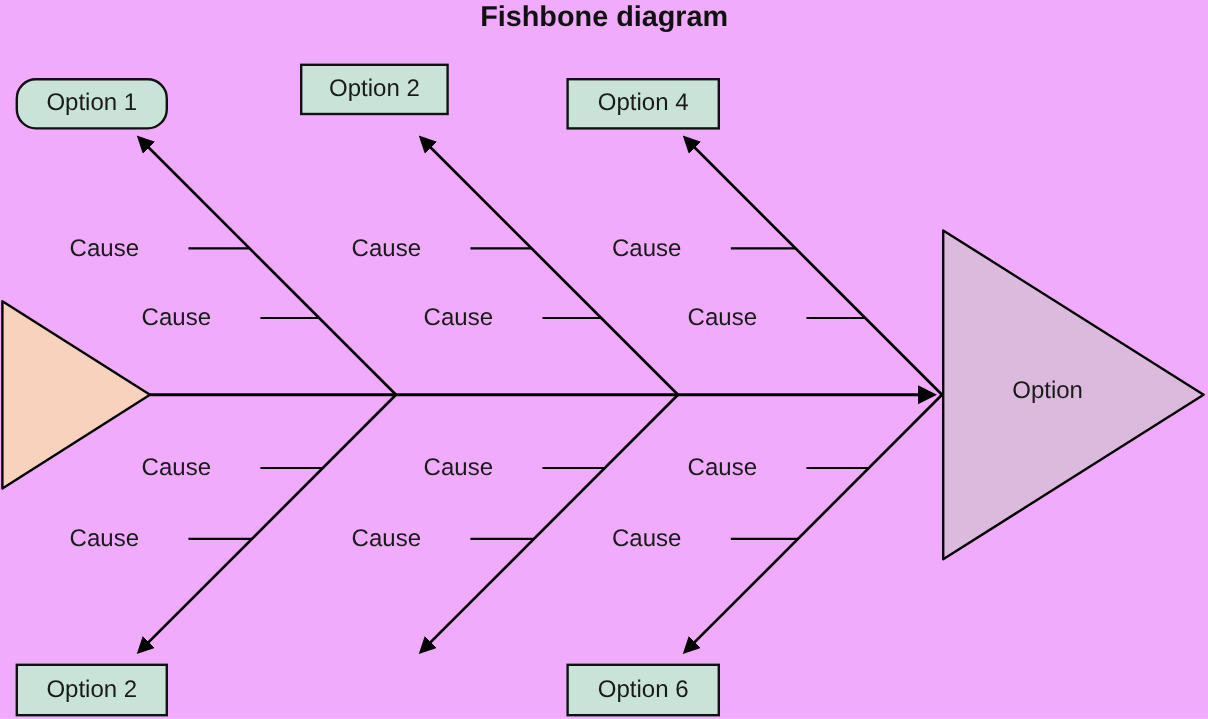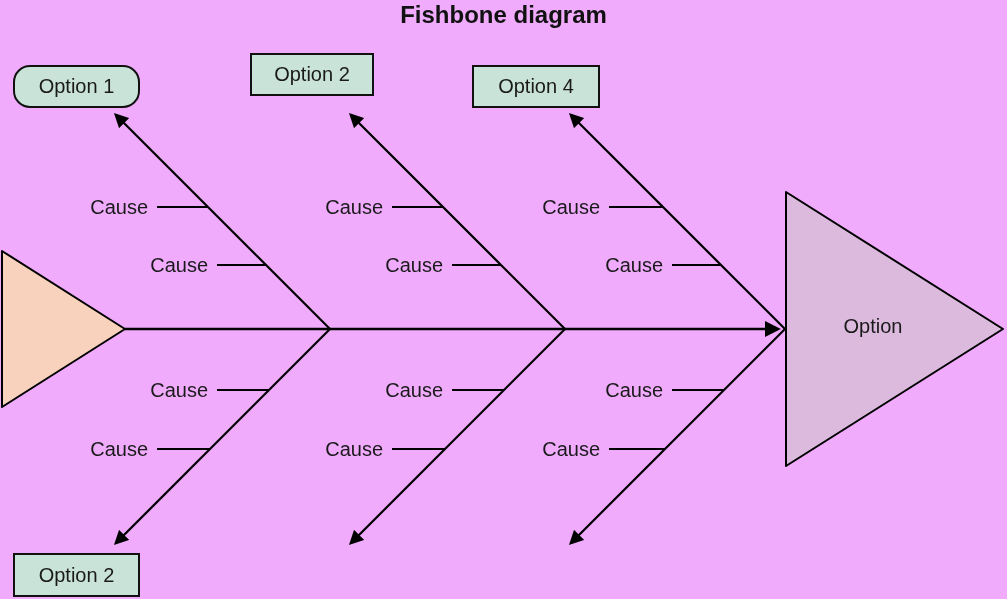--- a/index.html
+++ b/index.html
@@ -26,21 +26,20 @@
     border: 2px solid #111111;
     display: flex;
     align-items: center;
     justify-content: center;
     font-size: 20px;
     color: #1a1a1a;
   }
   .cause-label {
     position: absolute;
     width: 90px;
-    text-align: right;
     font-size: 20px;
     line-height: 28px;
     color: #1a1a1a;
     white-space: nowrap;
   }
   .effect-label {
     position: absolute;
     left: 808px; top: 315px;
     width: 130px;
     text-align: center;
@@ -87,20 +86,21 @@
     <line x1="609" y1="449" x2="665" y2="449" stroke="#000000" stroke-width="1.8"></line>
   </svg>
 
   <div class="page-title">Fishbone diagram</div>
 
   <div class="option-box" style="left:13px;  top:65px;  width:127px; height:43px;border-radius:17px;">Option 1</div>
   <div class="option-box" style="left:250px; top:53px;  width:124px; height:43px;">Option 2</div>
   <div class="option-box" style="left:472px; top:65px;  width:128px; height:43px;">Option 4</div>
 
   <div class="option-box" style="left:13px;  top:553px; width:127px; height:44px;">Option 2</div>
+  <div class="option-box" style="left:472px; top:553px; width:128px; height:44px;">Option 6</div>
 
   <div class="cause-label" style="left:58px;  top:193px;">Cause</div>
   <div class="cause-label" style="left:118px; top:251px;">Cause</div>
   <div class="cause-label" style="left:118px; top:376px;">Cause</div>
   <div class="cause-label" style="left:58px;  top:435px;">Cause</div>
 
   <div class="cause-label" style="left:293px; top:193px;">Cause</div>
   <div class="cause-label" style="left:353px; top:251px;">Cause</div>
   <div class="cause-label" style="left:353px; top:376px;">Cause</div>
   <div class="cause-label" style="left:293px; top:435px;">Cause</div>

